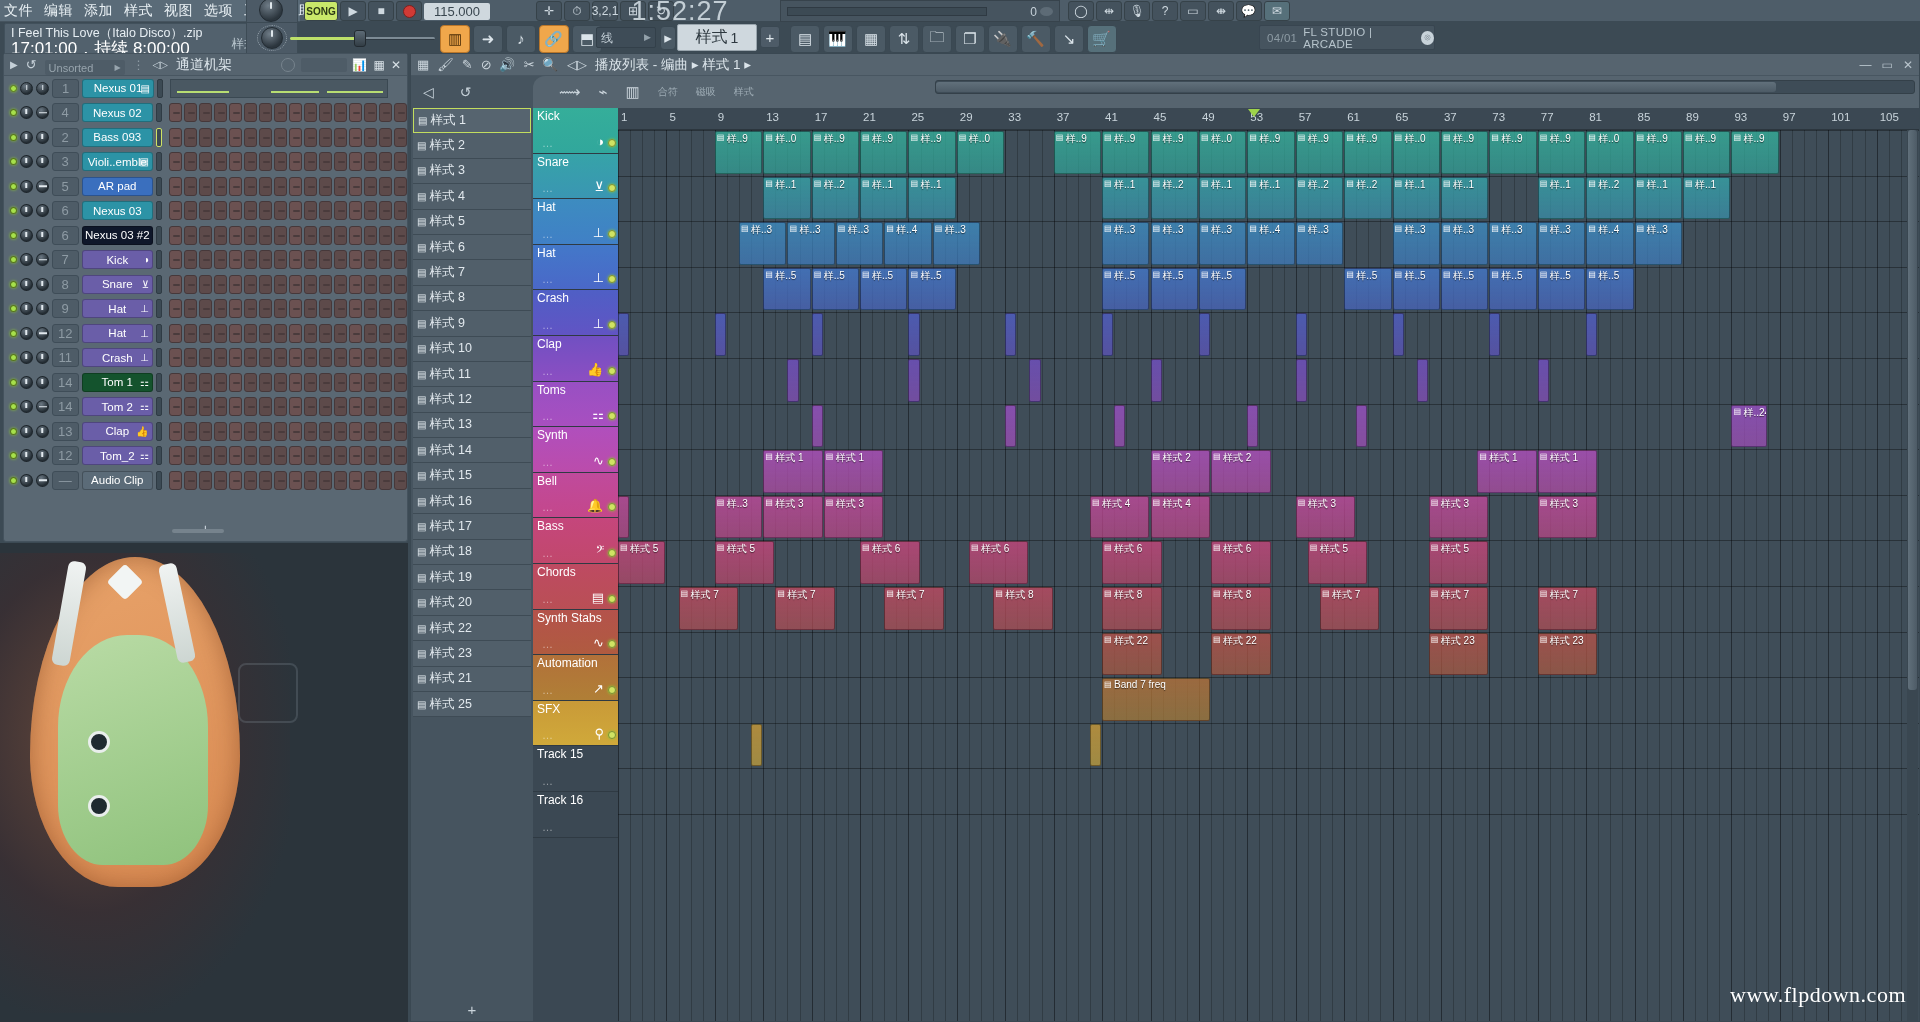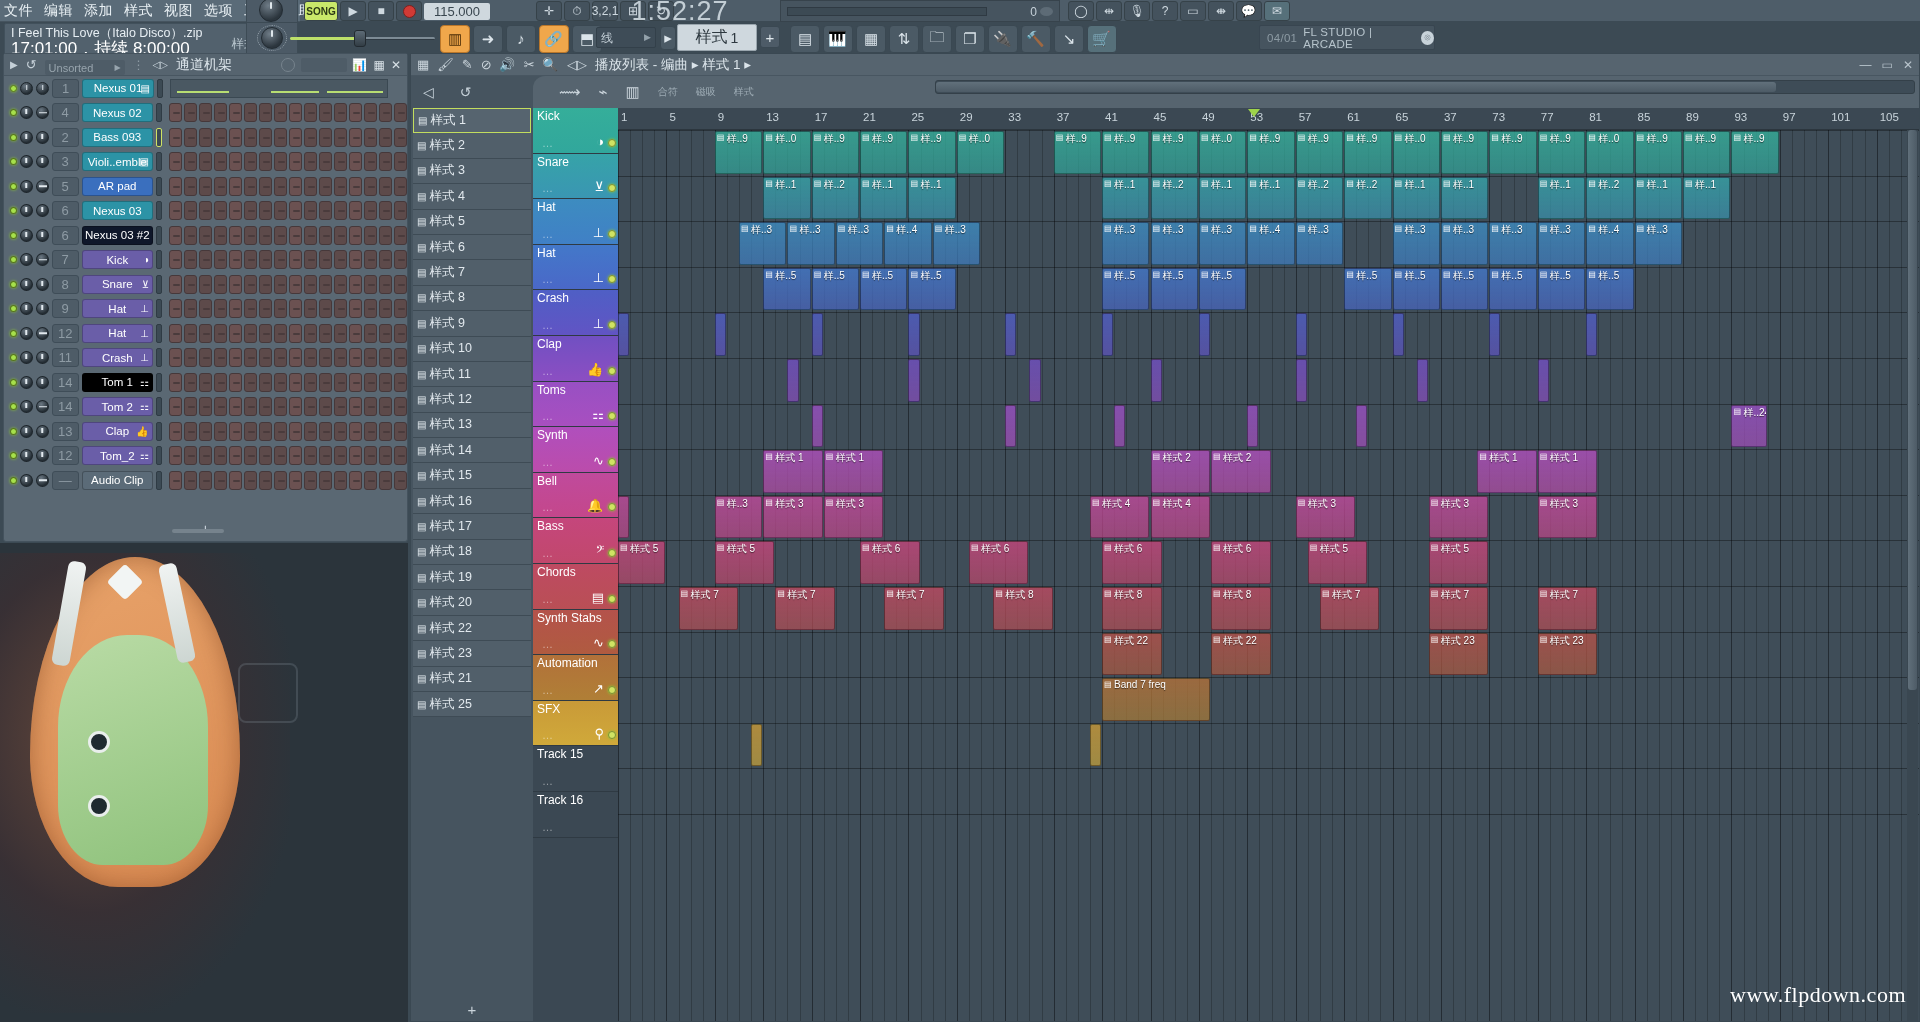--- a/index.html
+++ b/index.html
@@ -633,21 +633,21 @@
             <div class="step"></div>
             <div class="step"></div>
             <div class="step"></div>
           </div>
         </div>
         <div class="chrow">
           <span class="led"></span>
           <span class="mk"></span>
           <span class="mk"></span>
           <span class="chnum">14</span>
-          <span class="chname" style="background:#000000">Tom 1<span class="ic">⚏</span></span>
+          <span class="chname" style="background:#14532d">Tom 1<span class="ic">⚏</span></span>
           <span class="cbar"></span>
           <div class="steps">
             <div class="step a"></div>
             <div class="step"></div>
             <div class="step"></div>
             <div class="step"></div>
             <div class="step a"></div>
             <div class="step"></div>
             <div class="step"></div>
             <div class="step"></div>

